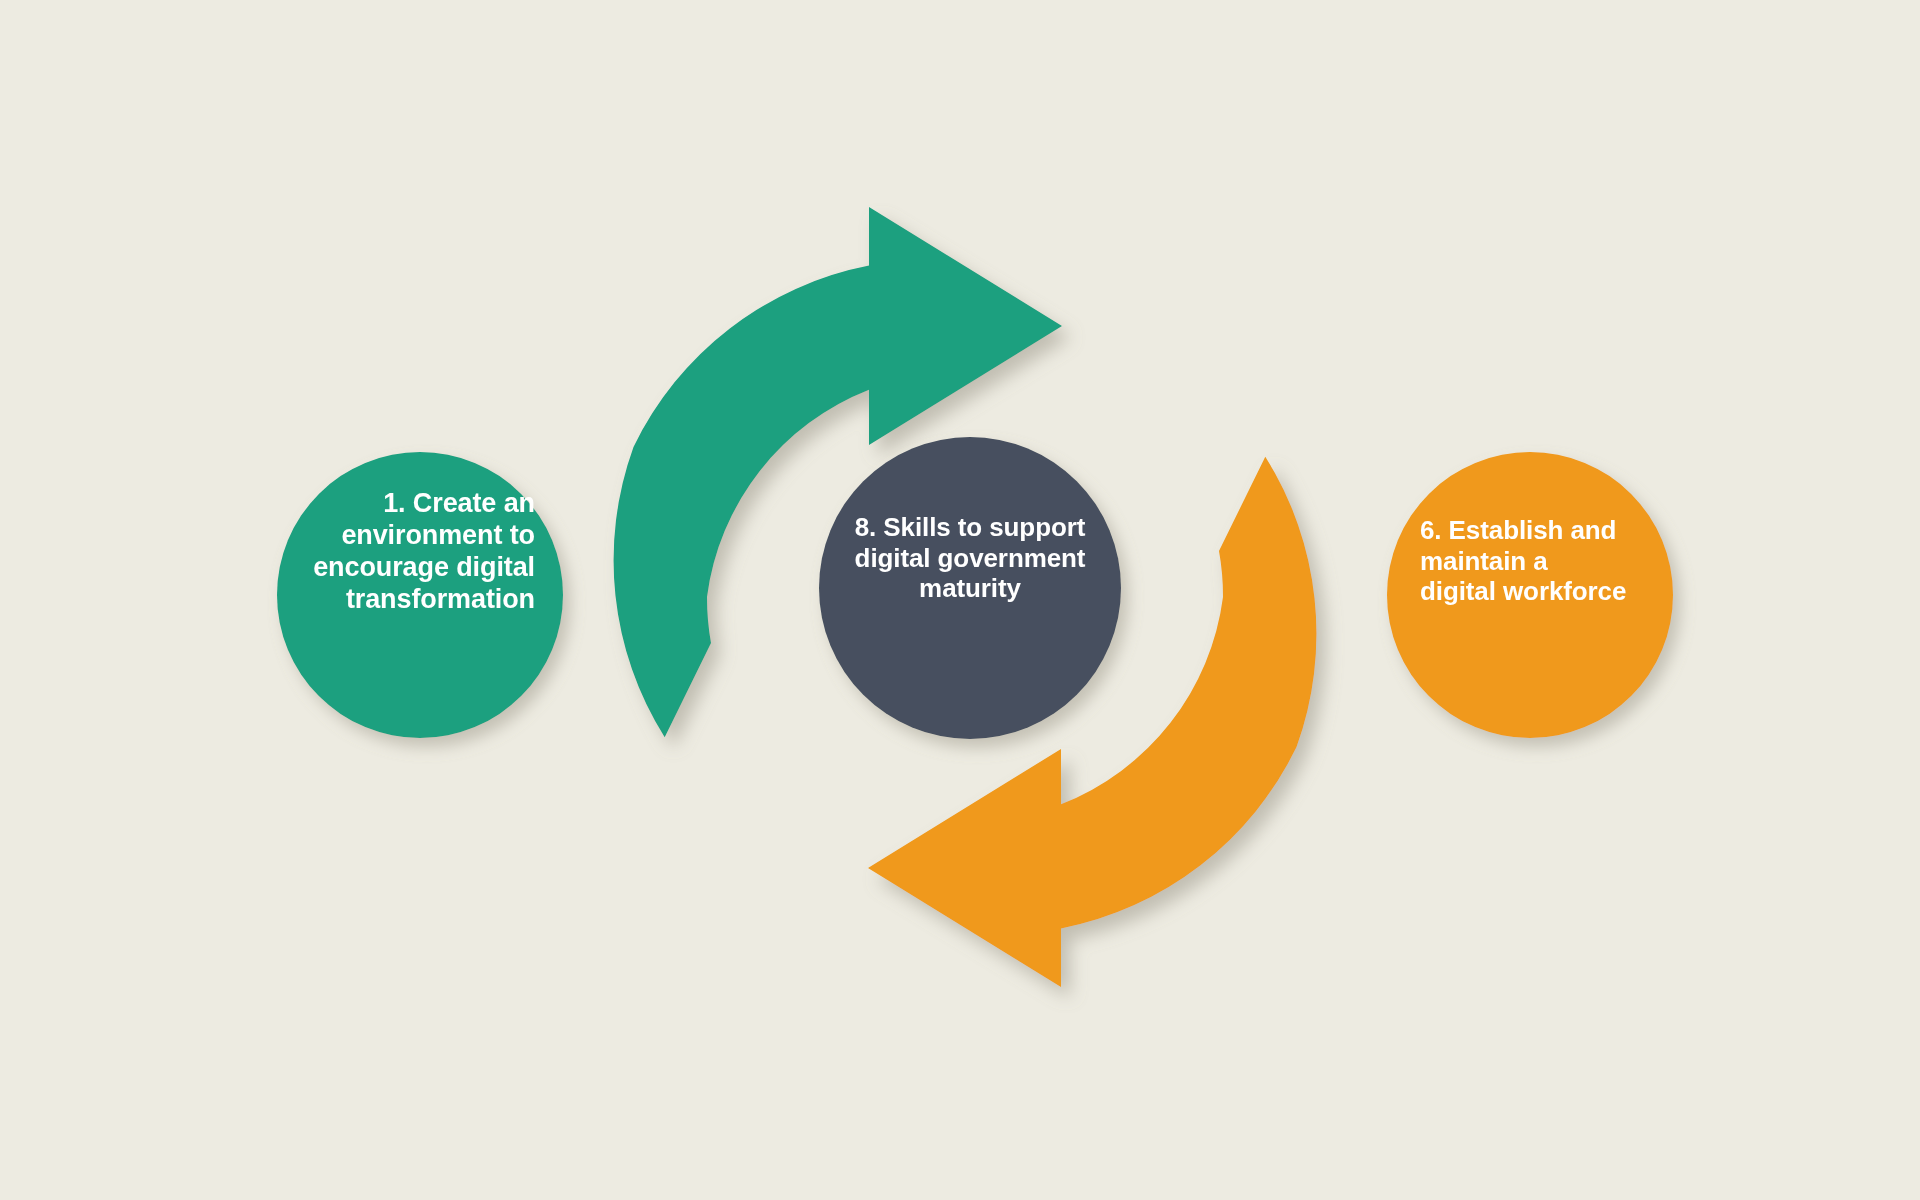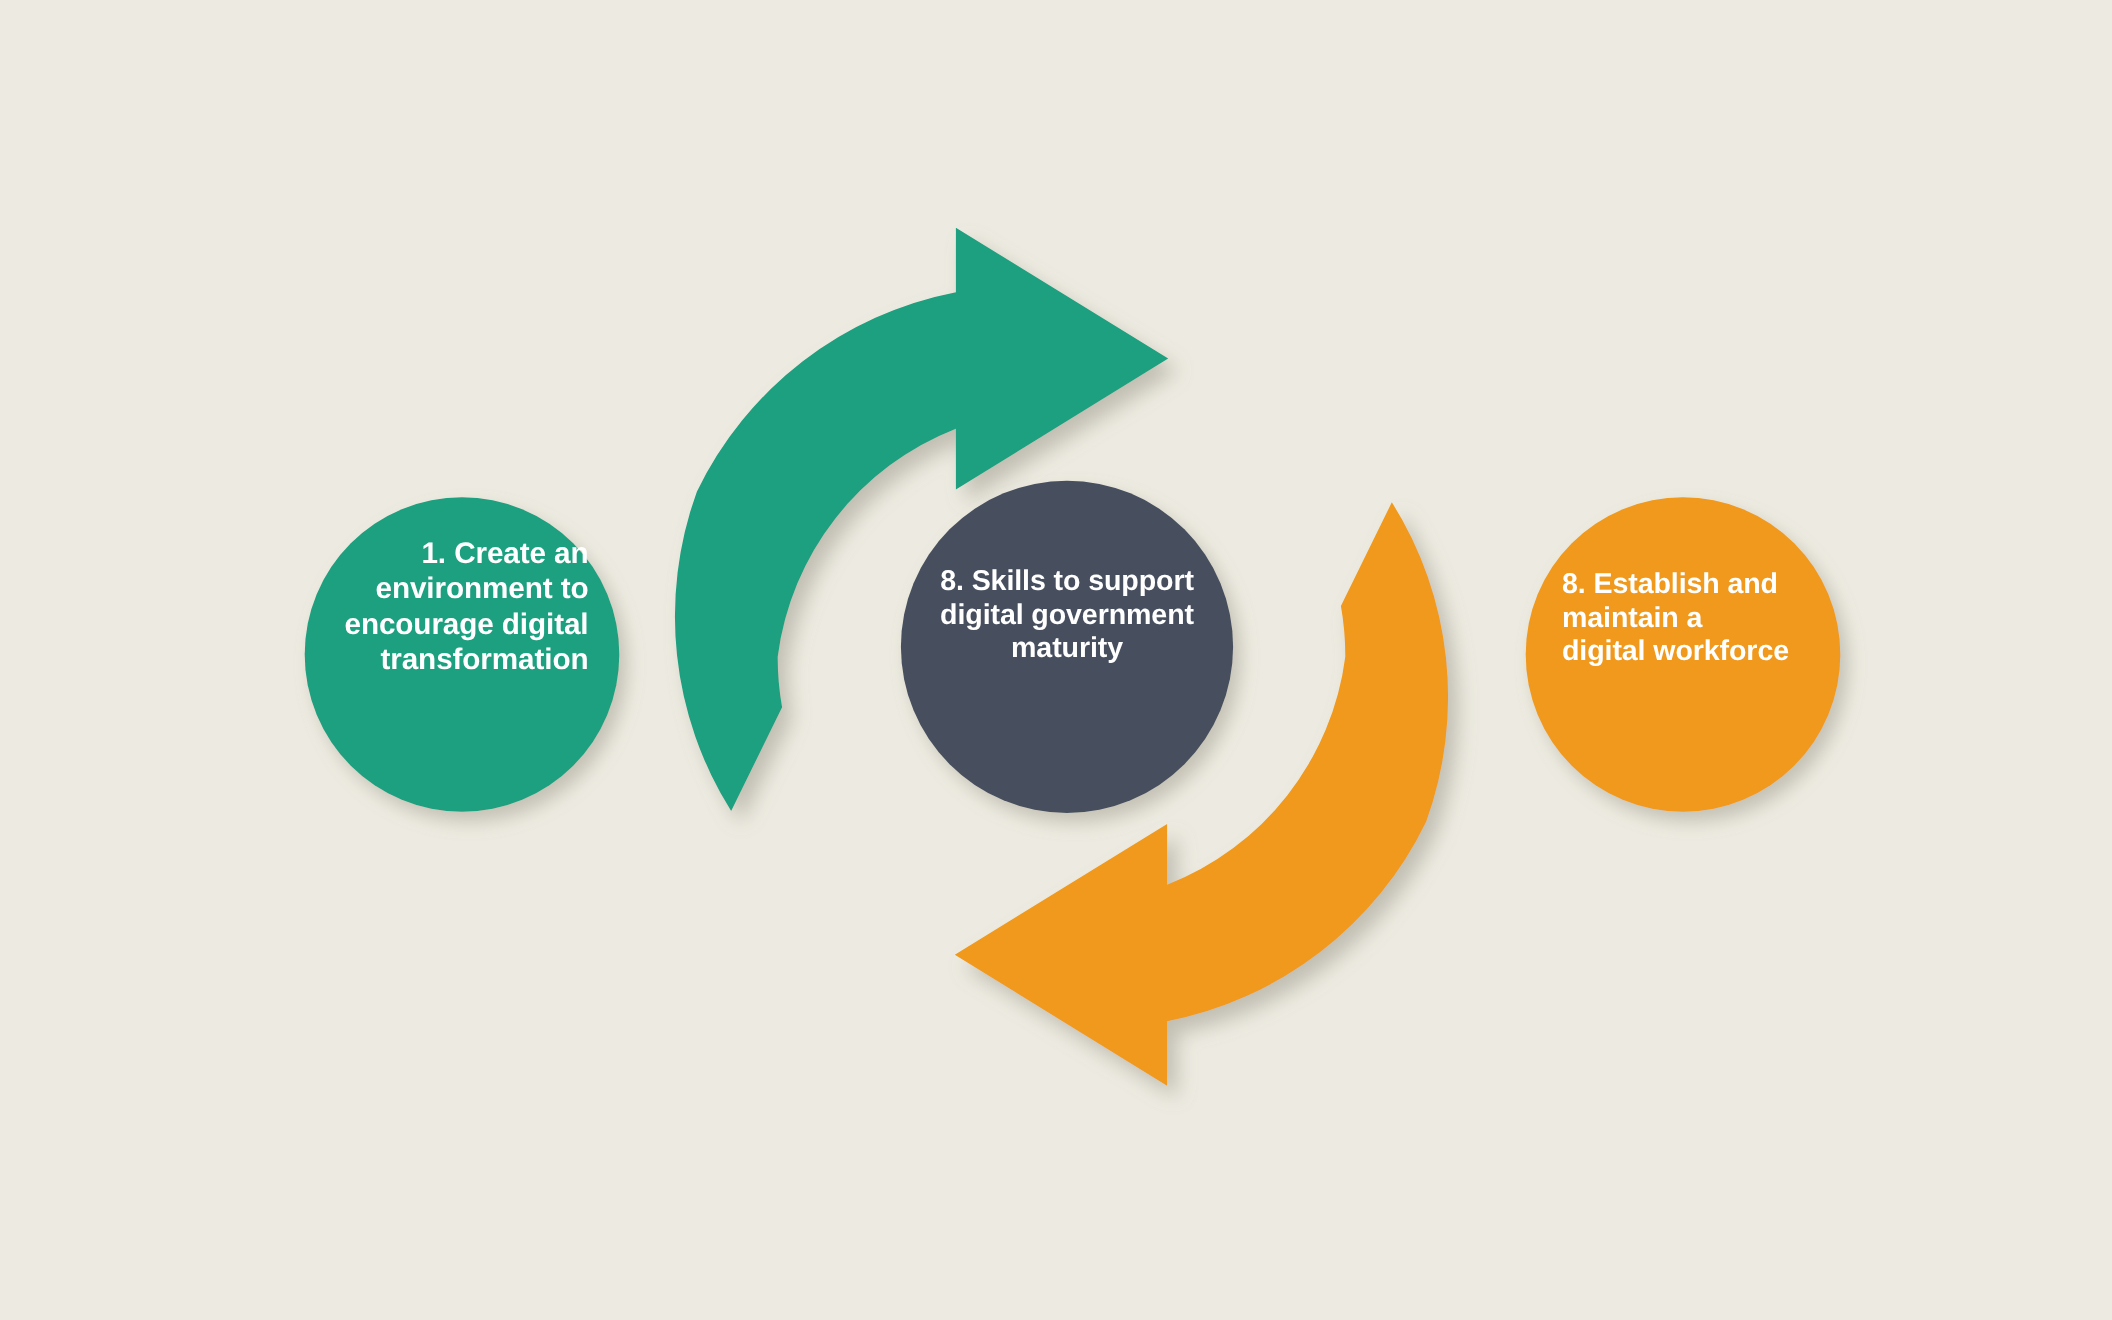--- a/index.html
+++ b/index.html
@@ -111,15 +111,15 @@
 
     <g filter="url(#softShadowSm)">
       <circle cx="1530" cy="595" r="143" fill="#F0991A"></circle>
     </g>
   </svg>
 
   <div class="node-label" id="label-left" style="color: rgb(255, 255, 255);">1. Create an environment to encourage digital transformation</div>
 
   <div class="node-label" id="label-center" style="color: rgb(255, 255, 255);">8. Skills to support digital government maturity</div>
 
-  <div class="node-label" id="label-right" style="color: rgb(255, 255, 255);">8. Establish and maintain a digital workforce</div>
+  <div class="node-label" id="label-right" style="color: rgb(255, 255, 255);">6. Establish and maintain a digital workforce</div>
 
 </div>
 
 </body></html>

